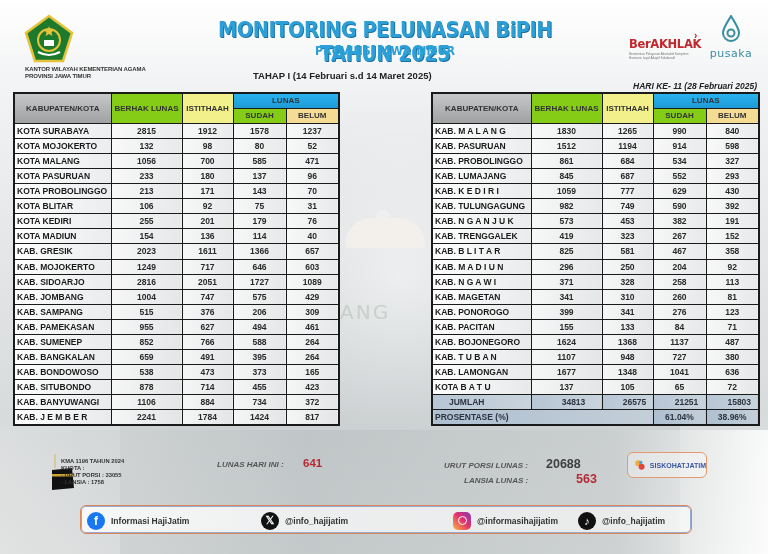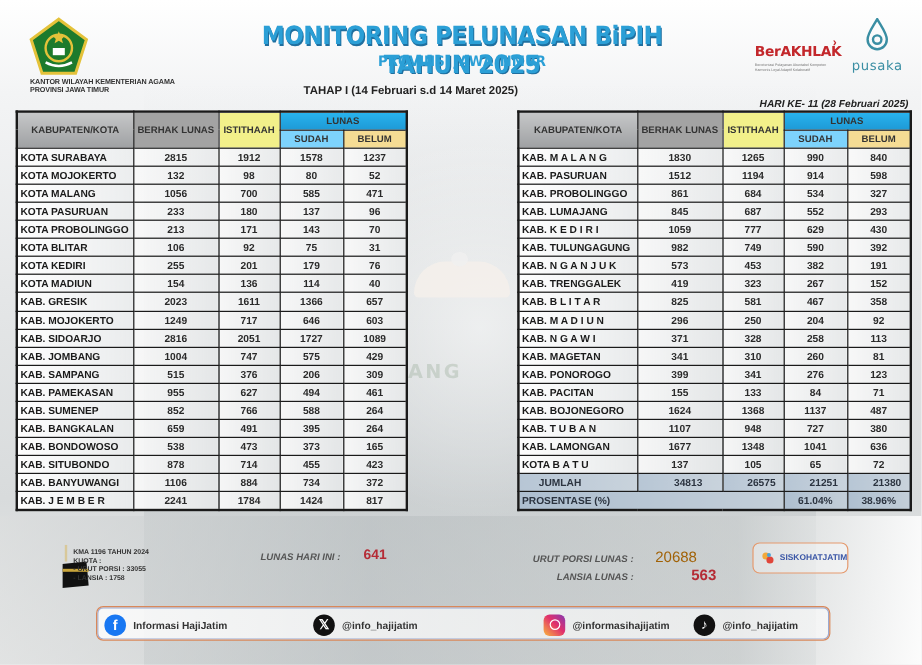--- a/index.html
+++ b/index.html
@@ -21,21 +21,21 @@
     position: absolute; left: 345px; top: 218px; width: 80px; height: 30px;
     border-radius: 40px 40px 6px 6px;
     background: rgba(245,240,235,0.8);
   }
   .bg-dome {
     position: absolute; left: 376px; top: 210px; width: 14px; height: 12px;
     border-radius: 50%; background: rgba(240,240,240,0.9);
   }
   .bg-sign {
     position: absolute; left: 340px; top: 300px; width: 107px; height: 26px;
-    font-family: "DejaVu Sans", sans-serif; font-weight: bold; font-size: 16px;
+    font-family: "DejaVu Sans", sans-serif; font-weight: normal; font-size: 20px;
     color: rgba(150,170,150,0.35); letter-spacing: 2px; overflow: hidden;
   }
   .bg-right-shade {
     position: absolute; right: 0; top: 430px; width: 768px; height: 124px;
     background: linear-gradient(90deg, rgba(220,222,222,0.6), rgba(180,186,188,0.5) 40%, rgba(200,204,204,0.5) 80%, rgba(255,255,255,0.85));
   }
 
   
   .logo-kemenag { position: absolute; left: 24px; top: 14px; width: 50px; height: 50px; }
   .kanwil { position: absolute; left: 25px; top: 66px; font-size: 6px; font-weight: bold; line-height: 7px; color: #333; letter-spacing: -0.1px; }
@@ -63,38 +63,38 @@
   table.data {
     position: absolute; border-collapse: collapse; table-layout: fixed;
     font-size: 8.5px; font-weight: bold;
     border: 2px solid #1a1a1a;
   }
   table.data td, table.data th {
     border: 1.6px solid #1a1a1a; height: 15.1px; padding: 0 2px; white-space: nowrap; overflow: hidden;
   }
   table.data th { font-size: 8px; color: #333; font-weight: bold; text-align: center; }
   th.h-name { background: linear-gradient(180deg,#c6c7c8,#9fa1a3); color: #333; font-size: 8.5px; }
-  th.h-berhak { background: #a3a3a3; }
+  th.h-berhak { background: #84cc16; }
   th.h-istit { background: #f2f08a; }
   th.h-lunas { background: linear-gradient(180deg,#28b3ee,#1e9ad6); color: #2a2a2a; height: 14px; }
-  th.h-sudah { background: #7dd3fc; }
+  th.h-sudah { background: #84cc16; }
   th.h-belum { background: #f5dc94; }
   td.name { text-align: left; color: #1a1a1a; background: linear-gradient(90deg, rgba(255,255,255,0.95), rgba(235,237,238,0.85)); }
   td.num { text-align: center; color: #2a2a2a; font-weight: bold; background: linear-gradient(90deg, rgba(250,250,250,0.9), rgba(232,234,235,0.8)); }
   tr.sum td { background: linear-gradient(90deg,#b7c6d5,#c9d3dc) !important; color: #2c3440; padding-left: 16px; }
   tr.pct td { background: linear-gradient(90deg,#aebfd0,#c3ced8) !important; color: #2c3440; }
   tr.pct td.blank { background: linear-gradient(90deg,#aebfd0,#c3ced8) !important; }
 
   
   .kaaba { position: absolute; left: 52px; top: 454px; width: 22px; height: 36px; }
   .kma { position: absolute; left: 61px; top: 458px; font-size: 5.8px; font-weight: bold; line-height: 7px; color: #333; }
   .lunas-hari { position: absolute; left: 217px; top: 460px; font-size: 8px; font-style: italic; font-weight: bold; color: #555; }
   .lunas-hari-val { position: absolute; left: 303px; top: 457px; font-size: 11.5px; font-weight: bold; color: #b52b35; }
   .urut-lbl { position: absolute; left: 444px; top: 461px; font-size: 8px; font-style: italic; font-weight: bold; color: #555; }
-  .urut-val { position: absolute; left: 546px; top: 457px; font-size: 12.5px; font-weight: normal; color: #a16207; }
+  .urut-val { position: absolute; left: 546px; top: 457px; font-size: 12.5px; font-weight: bold; color: #404040; }
   .lansia-lbl { position: absolute; left: 464px; top: 476px; font-size: 8px; font-style: italic; font-weight: bold; color: #555; }
   .lansia-val { position: absolute; left: 552px; top: 472px; font-size: 12.5px; font-weight: bold; color: #b52b35; margin-left: 24px; }
   .siskohat {
     position: absolute; left: 627px; top: 452px; width: 80px; height: 26px;
     border: 1.5px solid #e59a6e; border-radius: 6px; background: rgba(255,255,255,0.35);
     display: flex; align-items: center; padding-left: 6px;
   }
   .siskohat .lbl { font-size: 7px; font-weight: bold; color: #3a56a6; margin-left: 4px; }
 
   .social-bar {
@@ -455,21 +455,21 @@
         <td class="num">137</td>
         <td class="num">105</td>
         <td class="num">65</td>
         <td class="num">72</td>
       </tr>
     <tr class="sum">
       <td class="name">JUMLAH</td>
       <td class="num">34813</td>
       <td class="num">26575</td>
       <td class="num">21251</td>
-      <td class="num">21380</td>
+      <td class="num">15803</td>
     </tr>
     <tr class="pct">
       <td class="name blank" colspan="3">PROSENTASE (%)</td>
       <td class="num">61.04%</td>
       <td class="num">38.96%</td>
     </tr>
   </tbody>
 </table>
 
 <svg class="kaaba" viewBox="0 0 22 36">

